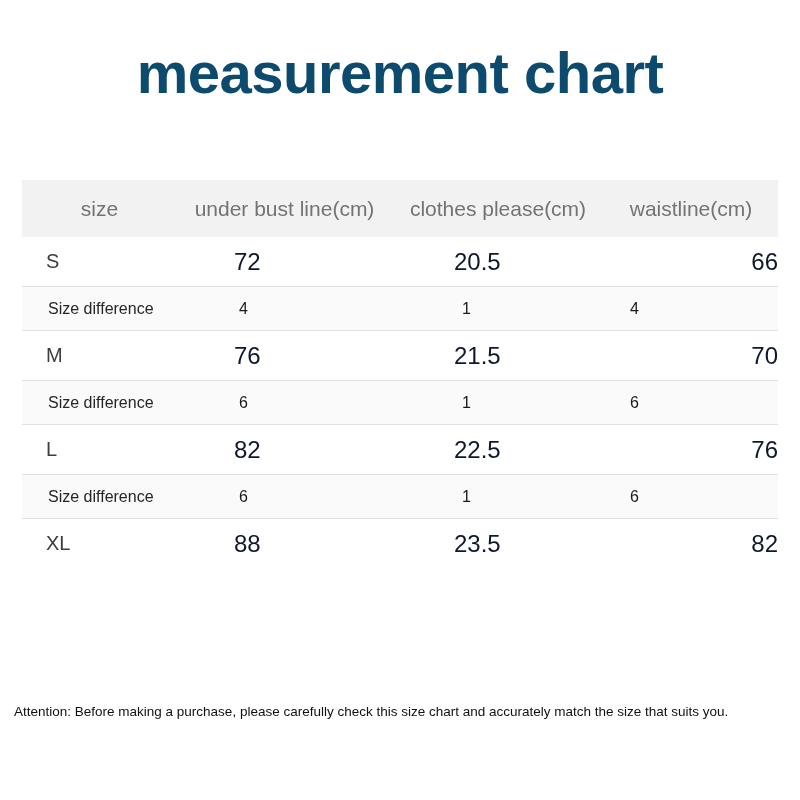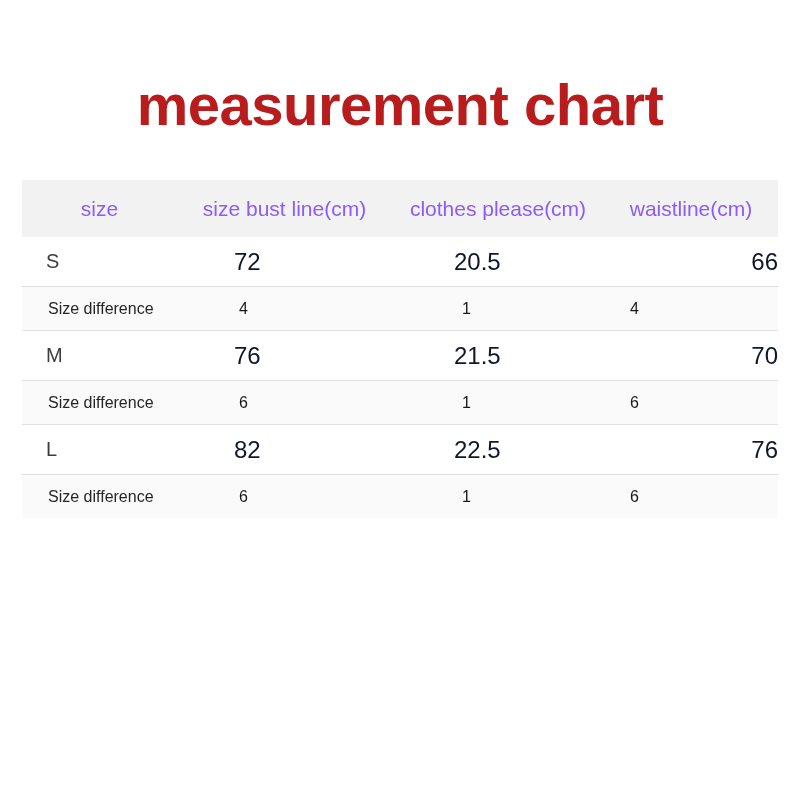--- a/index.html
+++ b/index.html
@@ -23,22 +23,21 @@
   .title {
     position: absolute;
     left: 0;
     right: 0;
     top: 44px;
     text-align: center;
     font-size: 58px;
     line-height: 1;
     font-weight: 700;
     letter-spacing: -0.5px;
-    color: #b91c1c;
-    margin-top: 32px;
+    color: #0c4a6e;
   }
   .table-wrap {
     position: absolute;
     left: 22px;
     top: 180px;
     width: 756px;
   }
   table.size-table {
     border-collapse: collapse;
     width: 100%;
@@ -54,21 +53,21 @@
     padding: 0;
     margin: 0;
     border: 0;
     vertical-align: middle;
   }
   thead th {
     height: 57px;
     background: #f2f2f2;
     font-size: 21px;
     font-weight: 400;
-    color: #8b5cf6;
+    color: #737373;
     text-align: center;
     border-bottom: 1px solid #d9d9d9;
   }
   thead th.head-size {
     font-size: 21px;
   }
   tbody tr.main-row td {
     height: 49px;
     background: #ffffff;
     font-size: 24px;
@@ -136,21 +135,21 @@
     <table class="size-table">
       <colgroup>
         <col class="c0">
           <col class="c1">
           <col class="c2">
           <col class="c3">
       </colgroup>
       <thead>
         <tr>
           <th class="head-size">size</th>
-          <th>size bust line(cm)</th>
+          <th>under bust line(cm)</th>
           <th>clothes please(cm)</th>
           <th>waistline(cm)</th>
         </tr>
       </thead>
       <tbody>
 
         <tr class="main-row">
           <td class="label-cell">S</td>
           <td class="val-c1">72</td>
           <td class="val-c2">20.5</td>
@@ -185,21 +184,28 @@
           <td class="val-c3">76</td>
         </tr>
 
         <tr class="diff-row">
           <td class="label-cell">Size difference</td>
           <td class="val-c1">6</td>
           <td class="val-c2">1</td>
           <td class="val-c3">6</td>
         </tr>
 
+        <tr class="main-row">
+          <td class="label-cell">XL</td>
+          <td class="val-c1">88</td>
+          <td class="val-c2">23.5</td>
+          <td class="val-c3">82</td>
+        </tr>
 
       </tbody>
     </table>
   </div>
 
   <div class="footnote">
+    <div>Attention: Before making a purchase, please carefully check this size chart and accurately match the size that suits you.</div>
   </div>
 
 </div>
 
 </body></html>

